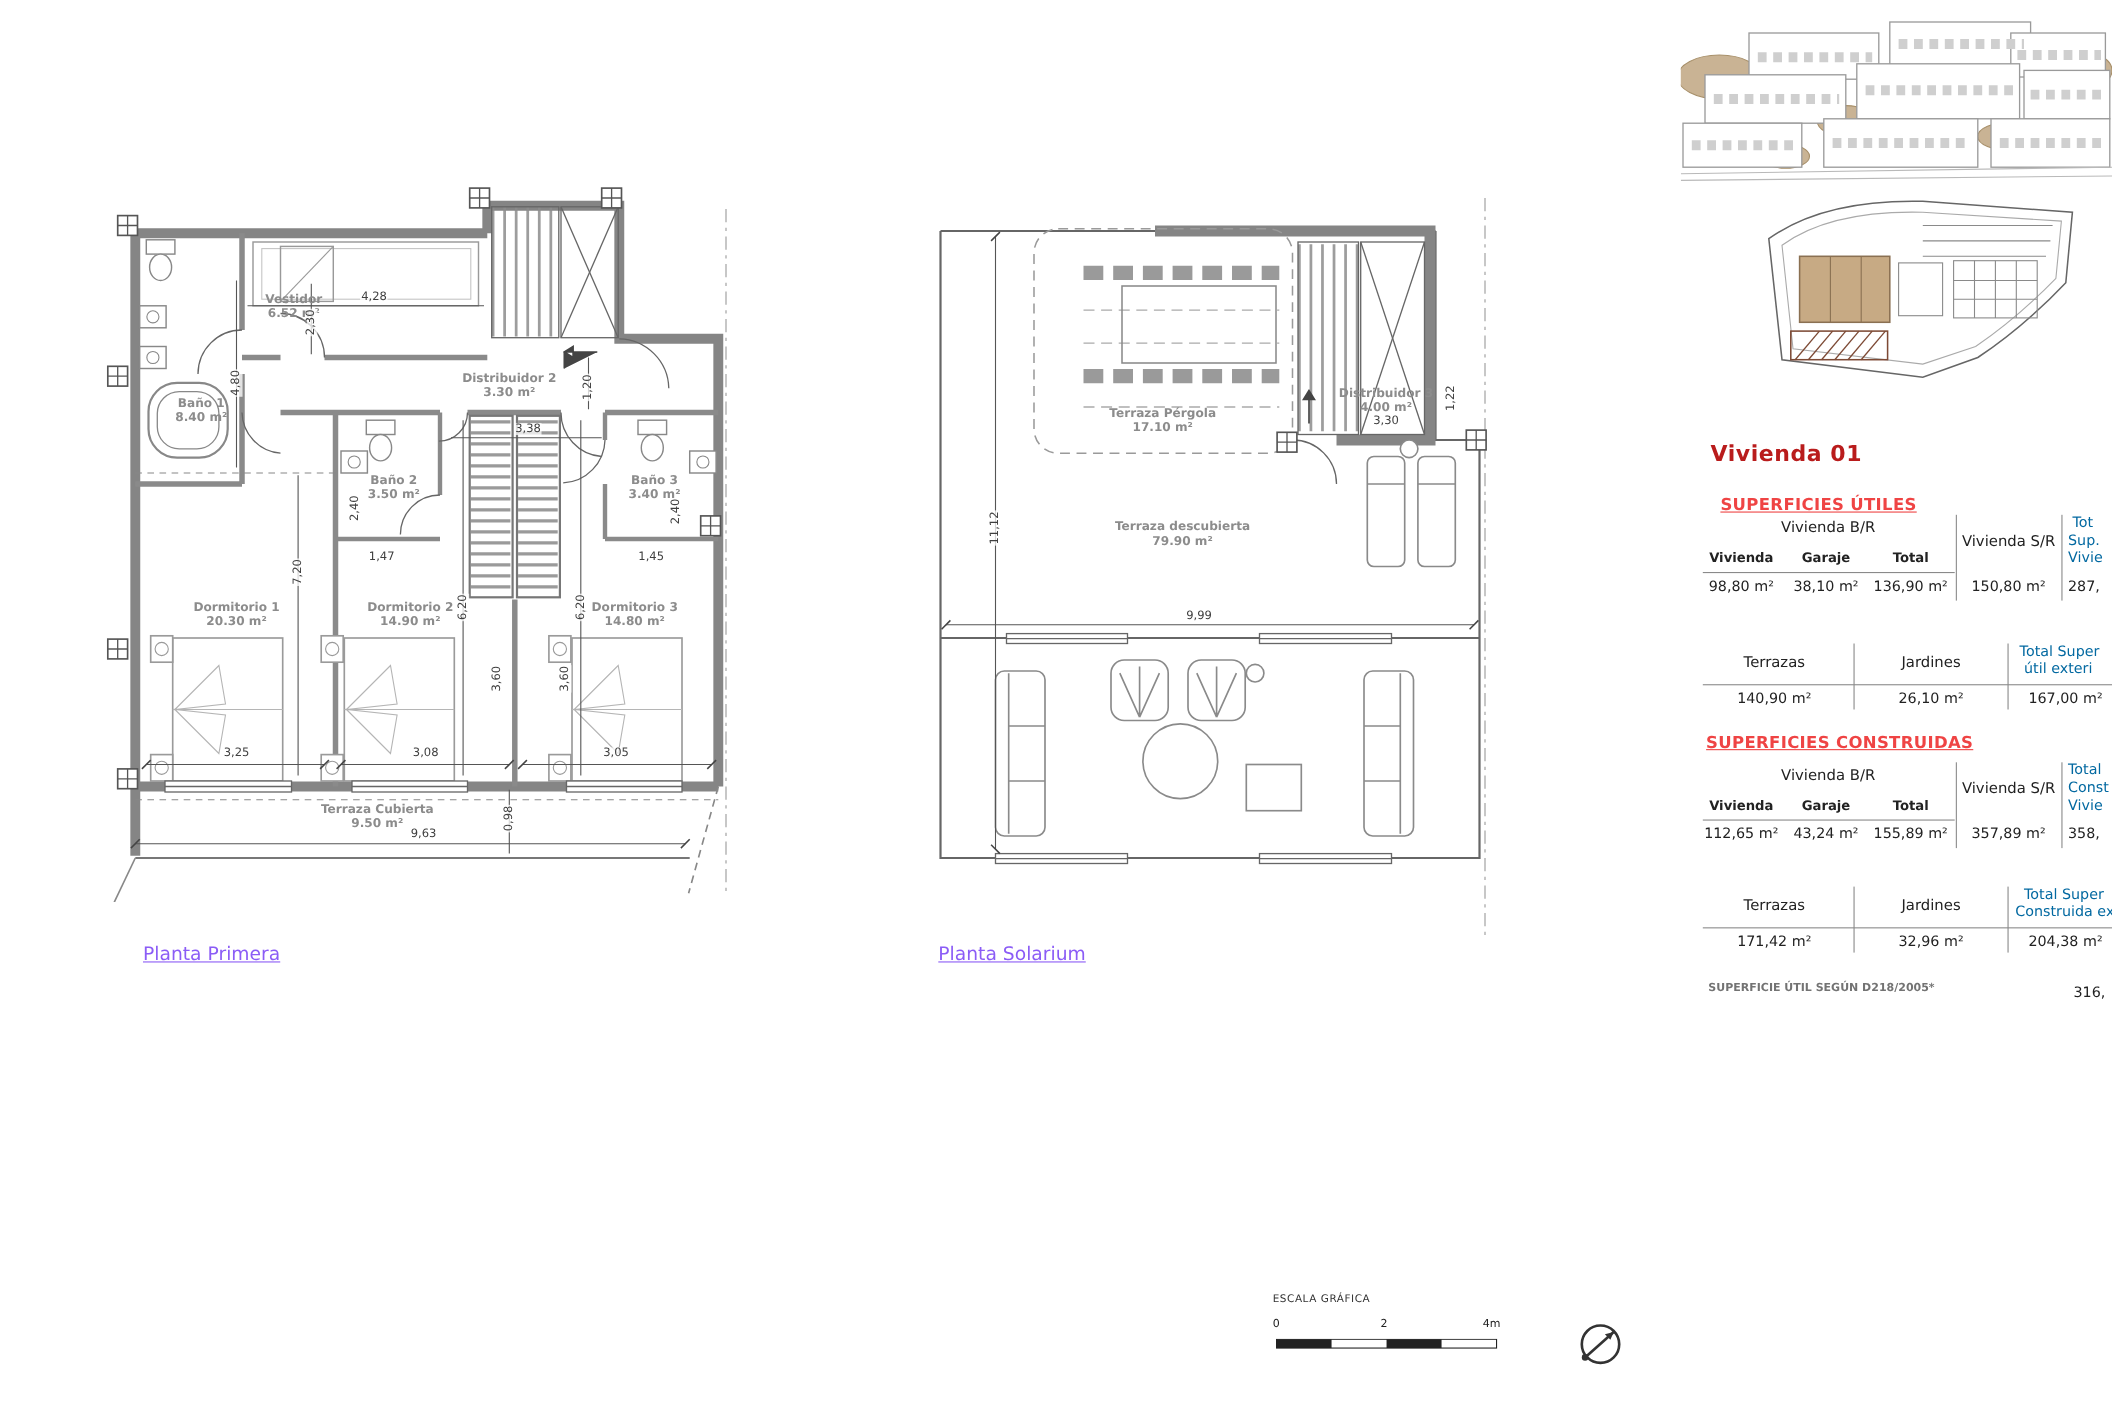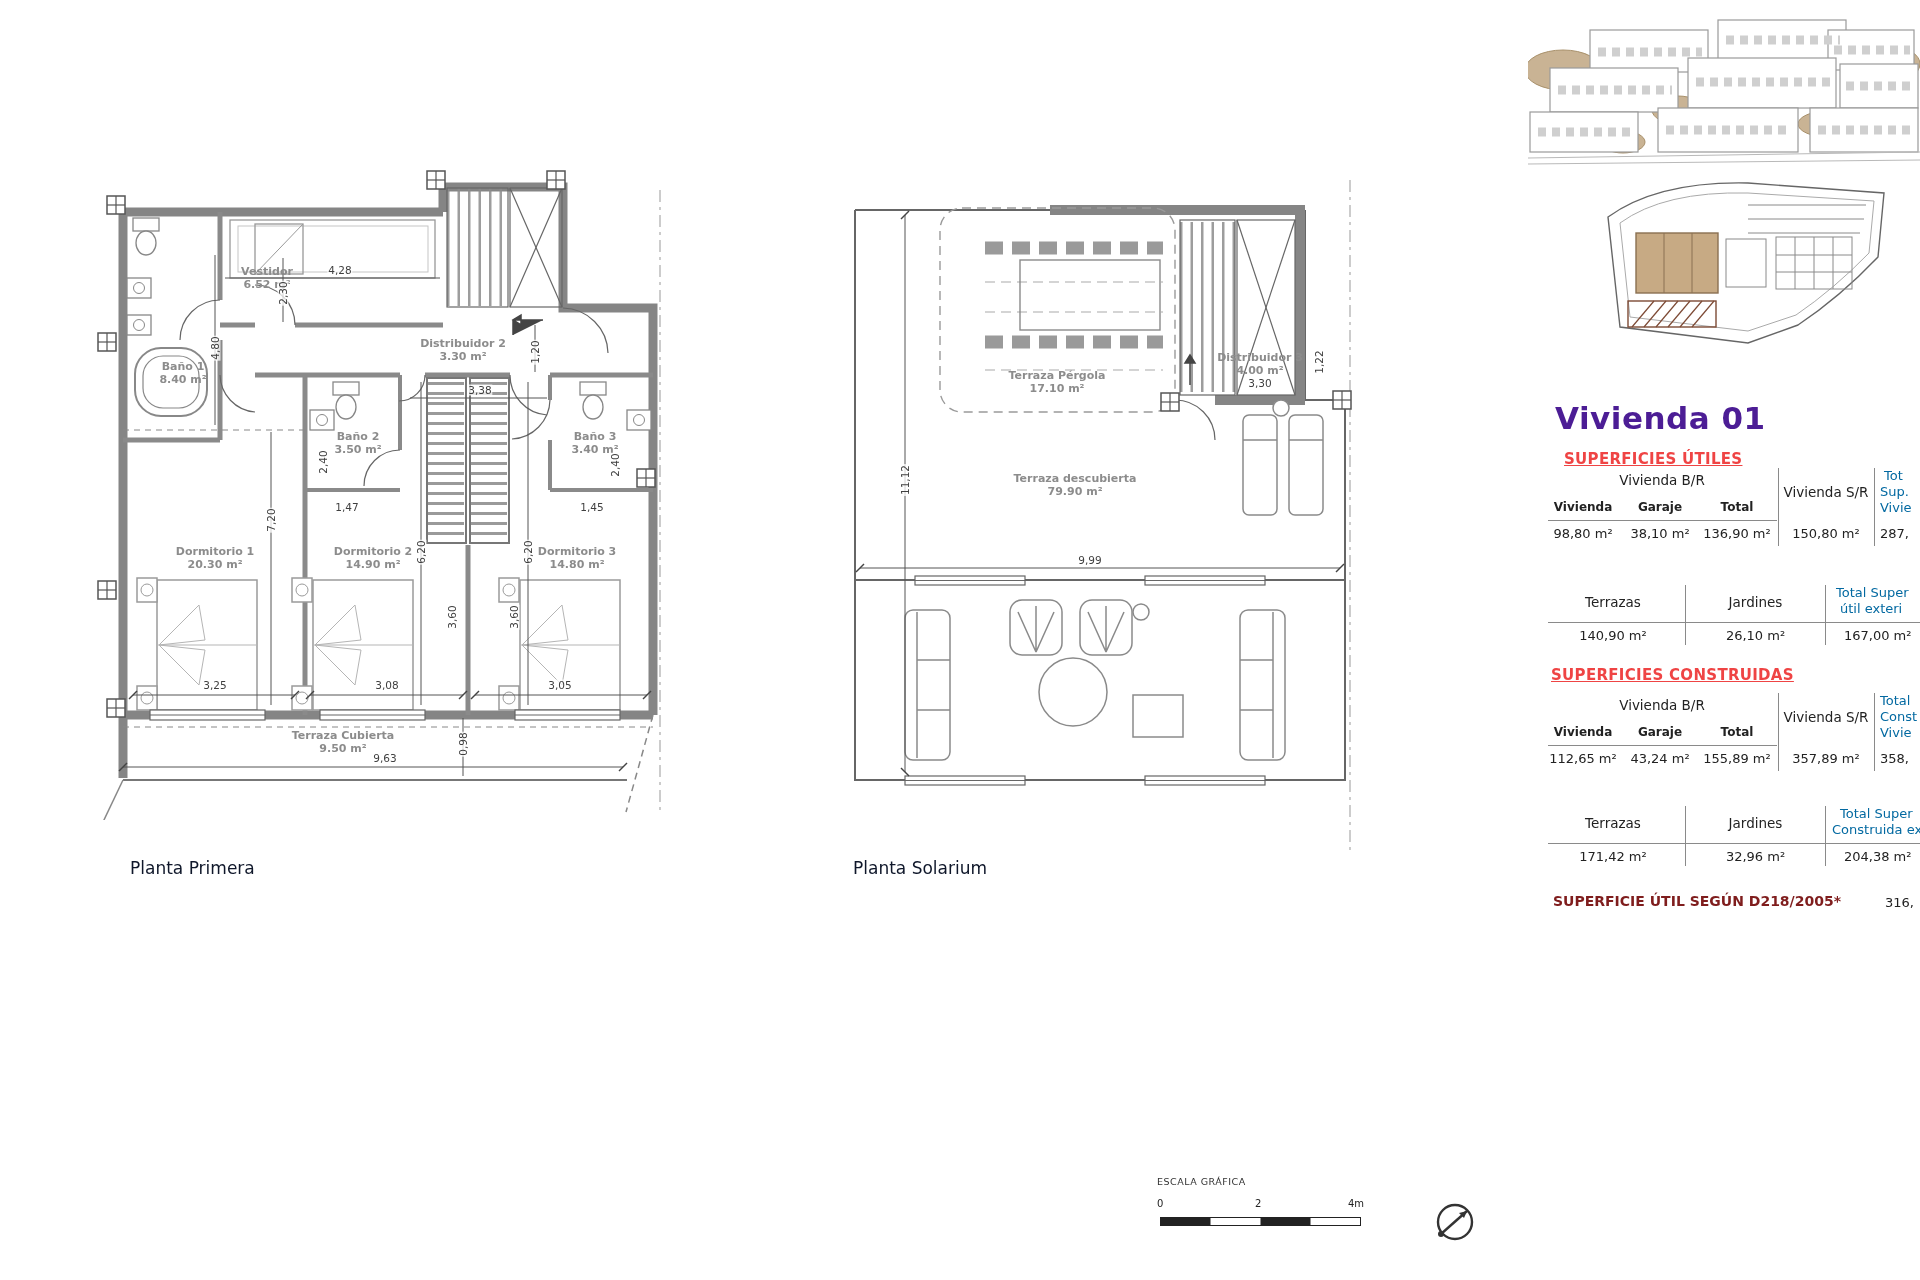--- a/index.html
+++ b/index.html
@@ -8,32 +8,32 @@
   .abs{position:absolute;}
   .plan{position:absolute;}
   .plan svg{position:absolute;left:0;top:0;}
   
   .rlbl{position:absolute;transform:translate(-50%,-50%);text-align:center;
         font-size:11px;font-weight:bold;color:#8c8c8c;line-height:13px;white-space:nowrap;}
   
   .dim{position:absolute;transform:translate(-50%,-50%);font-size:10.5px;color:#3f3f3f;
        white-space:nowrap;background:rgba(255,255,255,.75);padding:0 1px;line-height:11px;}
   .dim.v{transform:translate(-50%,-50%) rotate(-90deg);}
-  .caption{position:absolute;font-size:17px;color:#0f172a;}
+  .caption{position:absolute;font-size:17px;color:#8b5cf6;text-decoration:underline;}
   
-  .title{position:absolute;font-size:31px;font-weight:bold;color:#4c1d95;letter-spacing:.5px;}
+  .title{position:absolute;font-size:20px;font-weight:bold;color:#b91c1c;letter-spacing:.5px;}
   .sechead{position:absolute;font-size:15px;font-weight:bold;color:#ef4444;letter-spacing:.3px;text-decoration:underline;}
   .tblwrap{position:absolute;}
   .gh{position:absolute;font-size:13.5px;color:#222;text-align:center;white-space:nowrap;}
   .sh{position:absolute;font-size:12px;font-weight:bold;color:#222;text-align:center;white-space:nowrap;}
   .val{position:absolute;font-size:13px;color:#222;text-align:center;white-space:nowrap;}
   .tl{position:absolute;font-size:13px;color:#0369a1;white-space:nowrap;}
   .vsep{position:absolute;width:0;border-left:1px solid #8a8a8a;}
   .hln{position:absolute;height:0;border-top:1px solid #8a8a8a;}
-  .footnote{position:absolute;font-size:14px;font-weight:bold;color:#7f1d1d;white-space:nowrap;}
+  .footnote{position:absolute;font-size:10px;font-weight:bold;color:#737373;white-space:nowrap;}
   .fnval{position:absolute;font-size:13px;color:#222;white-space:nowrap;text-align:right;}
   .scalelbl{position:absolute;font-size:9.5px;color:#333;letter-spacing:.5px;}
   .scaletick{position:absolute;font-size:10px;color:#222;}
 </style>
 </head>
 <body>
 
 <div class="canvas">
 
   <div class="plan" style="left:95px;top:160px;width:570px;height:660px">

